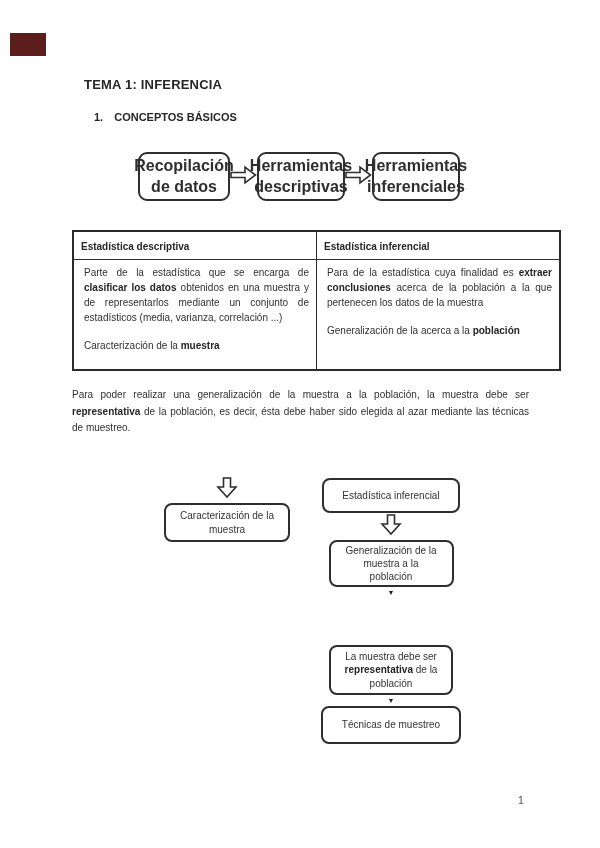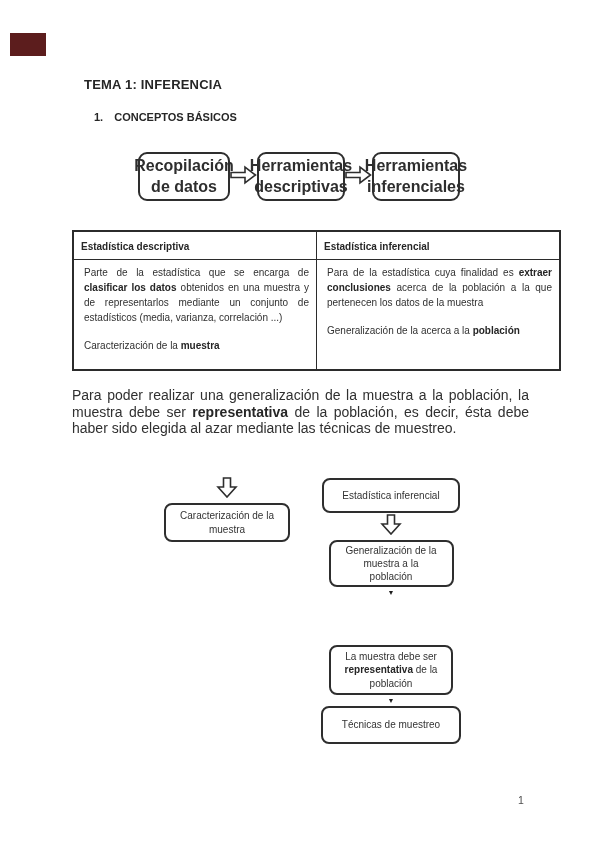--- a/index.html
+++ b/index.html
@@ -36,21 +36,21 @@
     border:1.5px solid #2b2b2b; vertical-align:top; text-align:justify;
     padding:5px 7px 6px 10px; line-height:15px; color:#303030; height:110px; box-sizing:border-box;
   }
   .cell-p{margin:0;}
   .cell-p.gap{margin-top:13px;}
   .tbl b, .para b, .fbox b{font-weight:bold; color:#262626;}
 
   
   .para{
     position:absolute; left:72px; top:387px; width:457px;
-    font-size:14px; line-height:16.5px; text-align:justify; color:#303030; margin:0;
+    font-size:10px; line-height:16.5px; text-align:justify; color:#303030; margin:0;
   }
 
   
   .flow-col{position:absolute; display:flex; flex-direction:column; align-items:center;}
   .flow-col.left{left:164px; top:476px; width:126px;}
   .flow-col.right{left:322px; top:478px; width:138px;}
   .fbox.small{font-size:10px; line-height:1.32; color:#333; border-width:2px; border-radius:8px; padding:4px 6px;}
   .boxA{width:126px; height:38px;}
   .boxB{width:126px; height:39px;}
   .boxC{width:138px; height:35px;}

